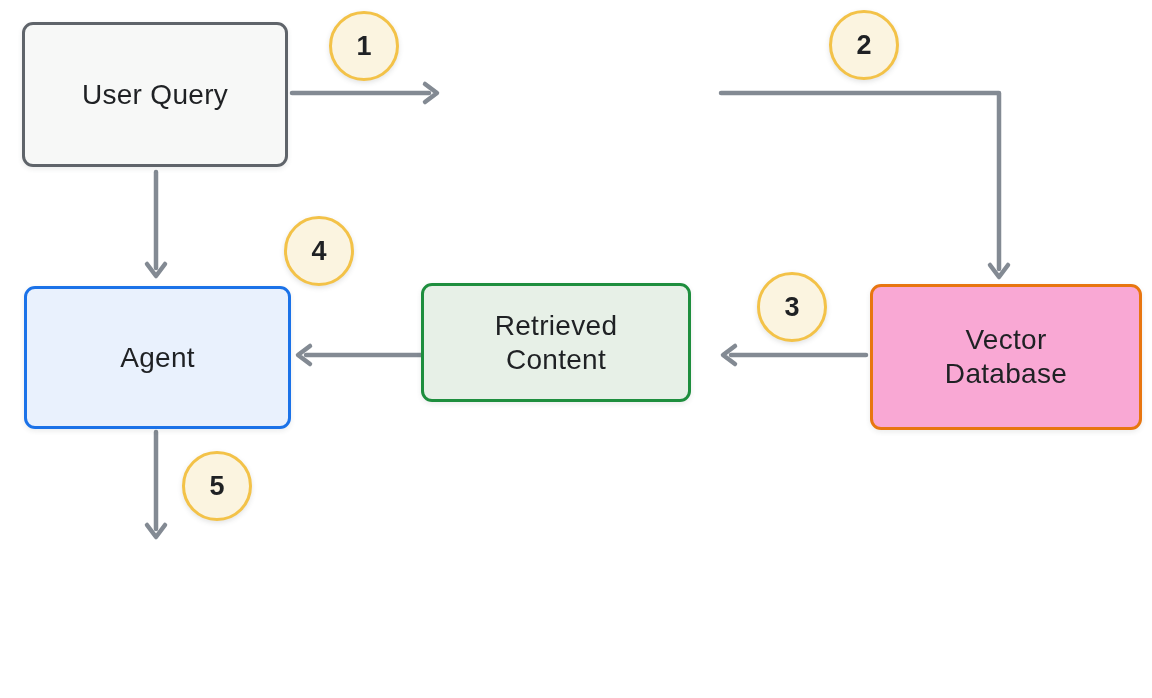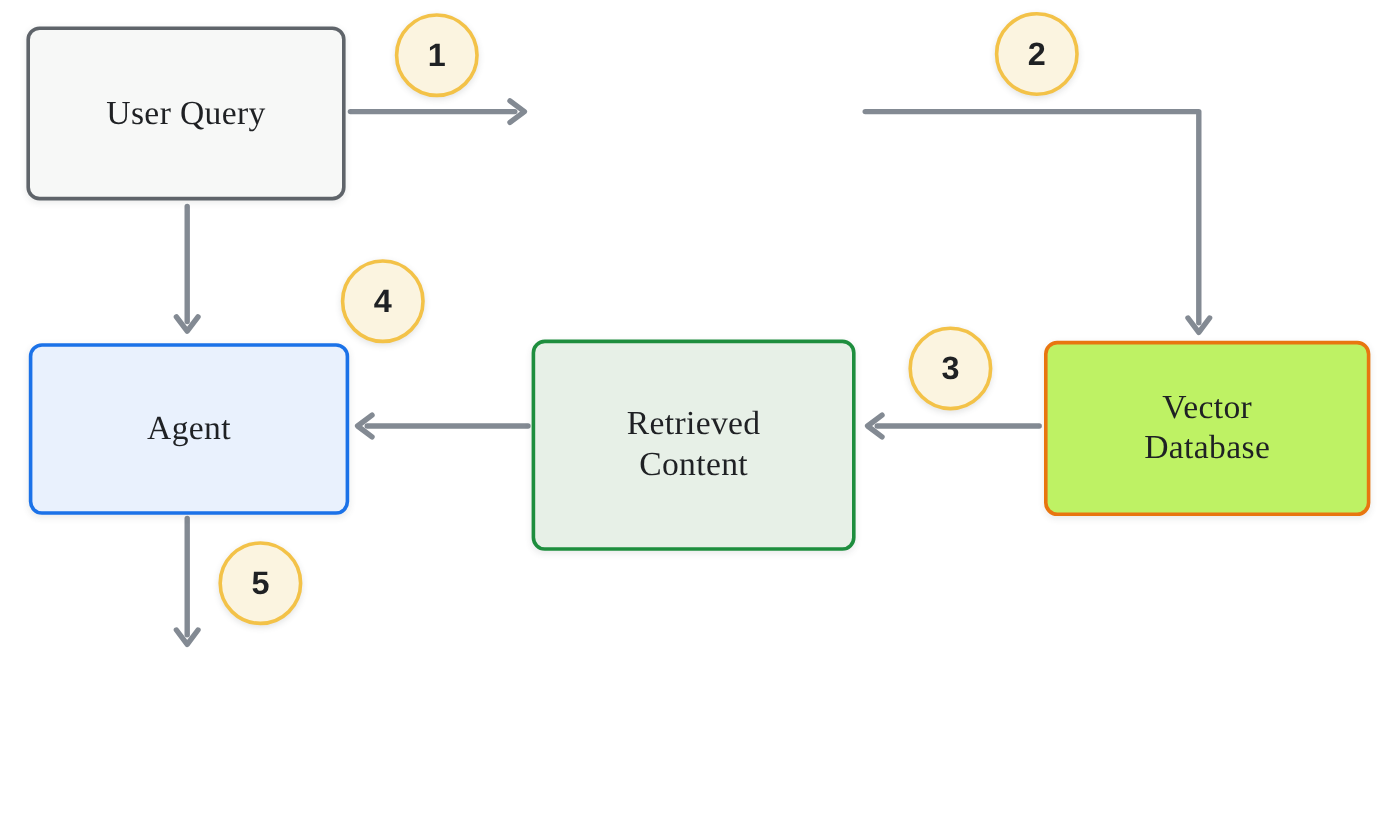--- a/index.html
+++ b/index.html
@@ -19,21 +19,20 @@
   .node {
     position: absolute;
     box-sizing: border-box;
     border: 3px solid #8b5cf6;
     border-radius: 11px;
     display: flex;
     align-items: center;
     justify-content: center;
     text-align: center;
     box-shadow: 0 2px 5px rgba(60,64,67,0.10);
-    font-family: Liberation Serif, serif;
   }
   .node .label {
     font-size: 28px;
     font-weight: 500;
     line-height: 34px;
     letter-spacing: 0.3px;
   }
   .node .label.wrap-2 {
     max-width: 150px;
   }
@@ -66,21 +65,21 @@
     stroke-width: 4.5;
     fill: none;
     stroke-linecap: round;
     stroke-linejoin: round;
   }
 
   
   #node-user-query        { left: 22px;  top: 22px;  width: 266px; height: 145px; }
   #node-embeddings        { left: 445px; top: 23px;  width: 273px; height: 142px; }
   #node-vector-database   { left: 870px; top: 284px; width: 272px; height: 146px; }
-  #node-retrieved-content { left: 443px; top: 283px; width: 270px; height: 176px; }
+  #node-retrieved-content { left: 421px; top: 283px; width: 270px; height: 119px; }
   #node-agent             { left: 24px;  top: 286px; width: 267px; height: 143px; }
   #node-response          { left: 20px;  top: 546px; width: 267px; height: 144px; }
 
   
   #badge-1 { left: 329px; top: 11px;  }
   #badge-2 { left: 829px; top: 10px;  }
   #badge-3 { left: 757px; top: 272px; }
   #badge-4 { left: 284px; top: 216px; }
   #badge-5 { left: 182px; top: 451px; }
 </style>
@@ -114,21 +113,21 @@
       <path d="M 156 432 L 156 529"></path>
       <path d="M 147 525 L 156 537 L 165 525"></path>
     </g>
   </svg>
 
   <div class="node" id="node-user-query" style="background-color: rgb(247, 248, 247); border-color: rgb(95, 100, 106);">
     <span class="label">User Query</span>
   </div>
 
 
-  <div class="node" id="node-vector-database" style="background-color: #bef264; border-color: rgb(232, 118, 16); align-items: center;">
+  <div class="node" id="node-vector-database" style="background-color: #f9a8d4; border-color: rgb(232, 118, 16); align-items: center;">
     <span class="label wrap-2">Vector Database</span>
   </div>
 
   <div class="node" id="node-retrieved-content" style="background-color: rgb(231, 240, 231); border-color: rgb(30, 142, 62);">
     <span class="label wrap-2">Retrieved Content</span>
   </div>
 
   <div class="node" id="node-agent" style="background-color: rgb(233, 241, 253); border-color: rgb(27, 114, 232);">
     <span class="label">Agent</span>
   </div>

